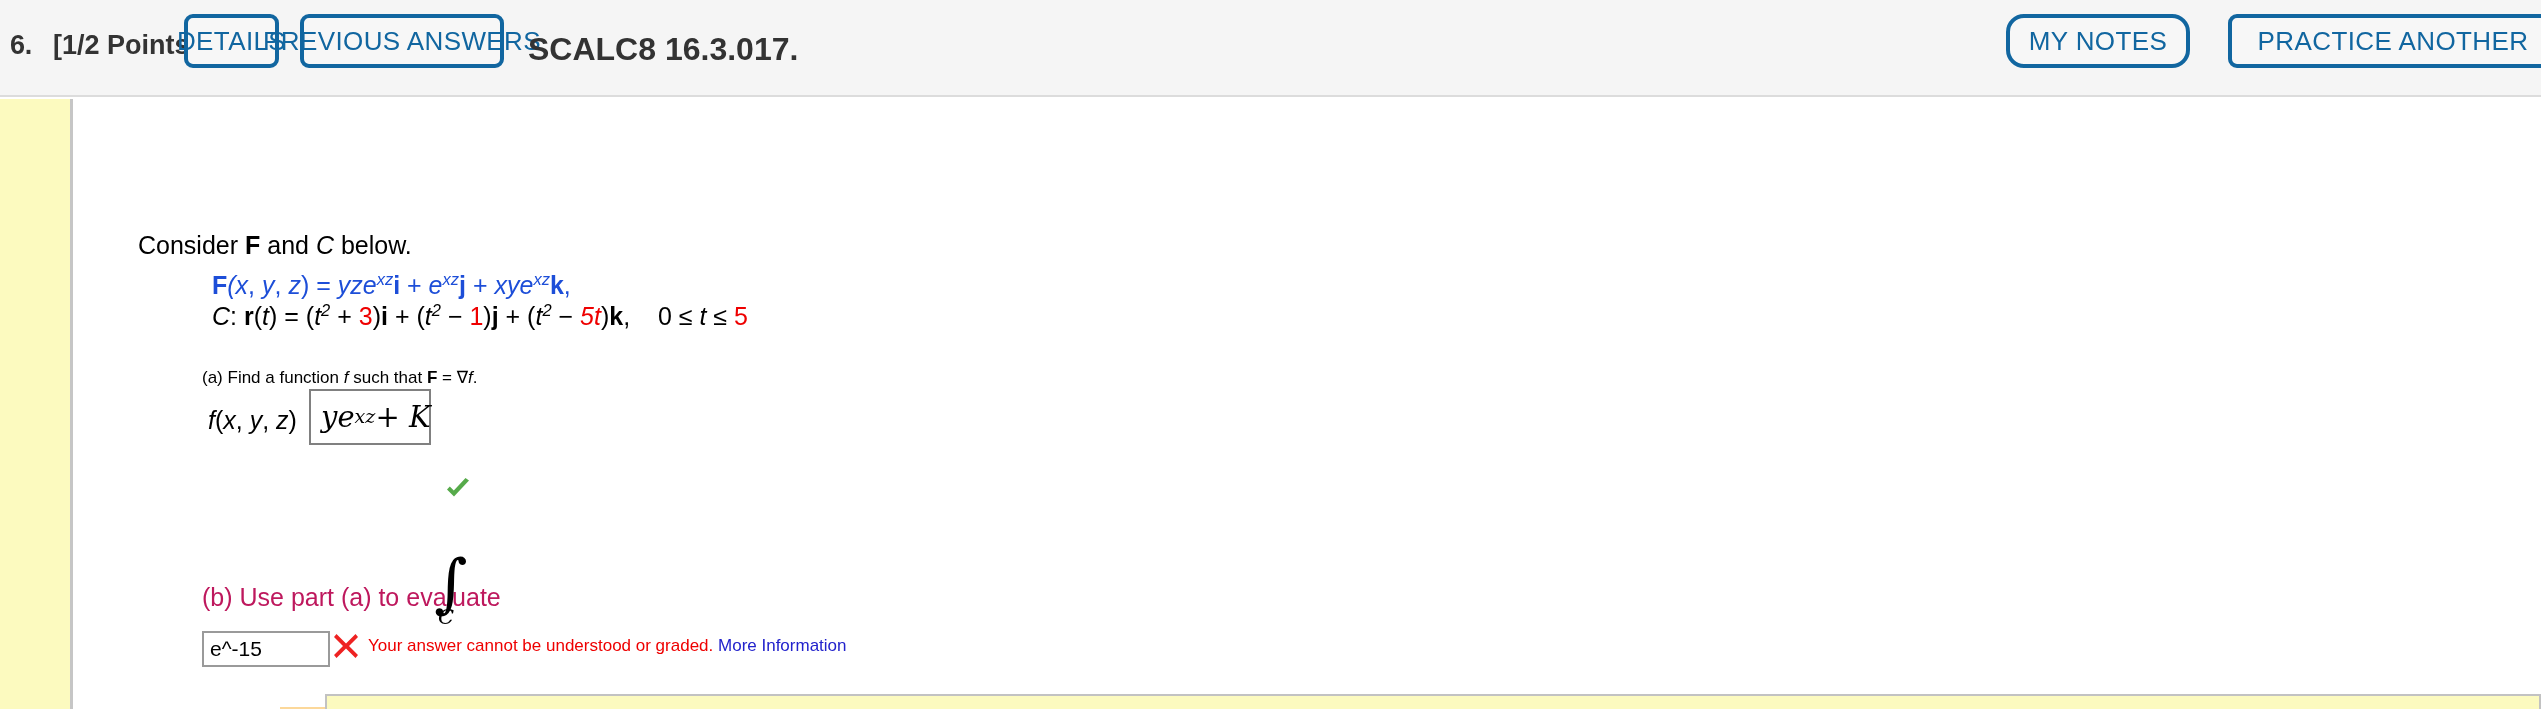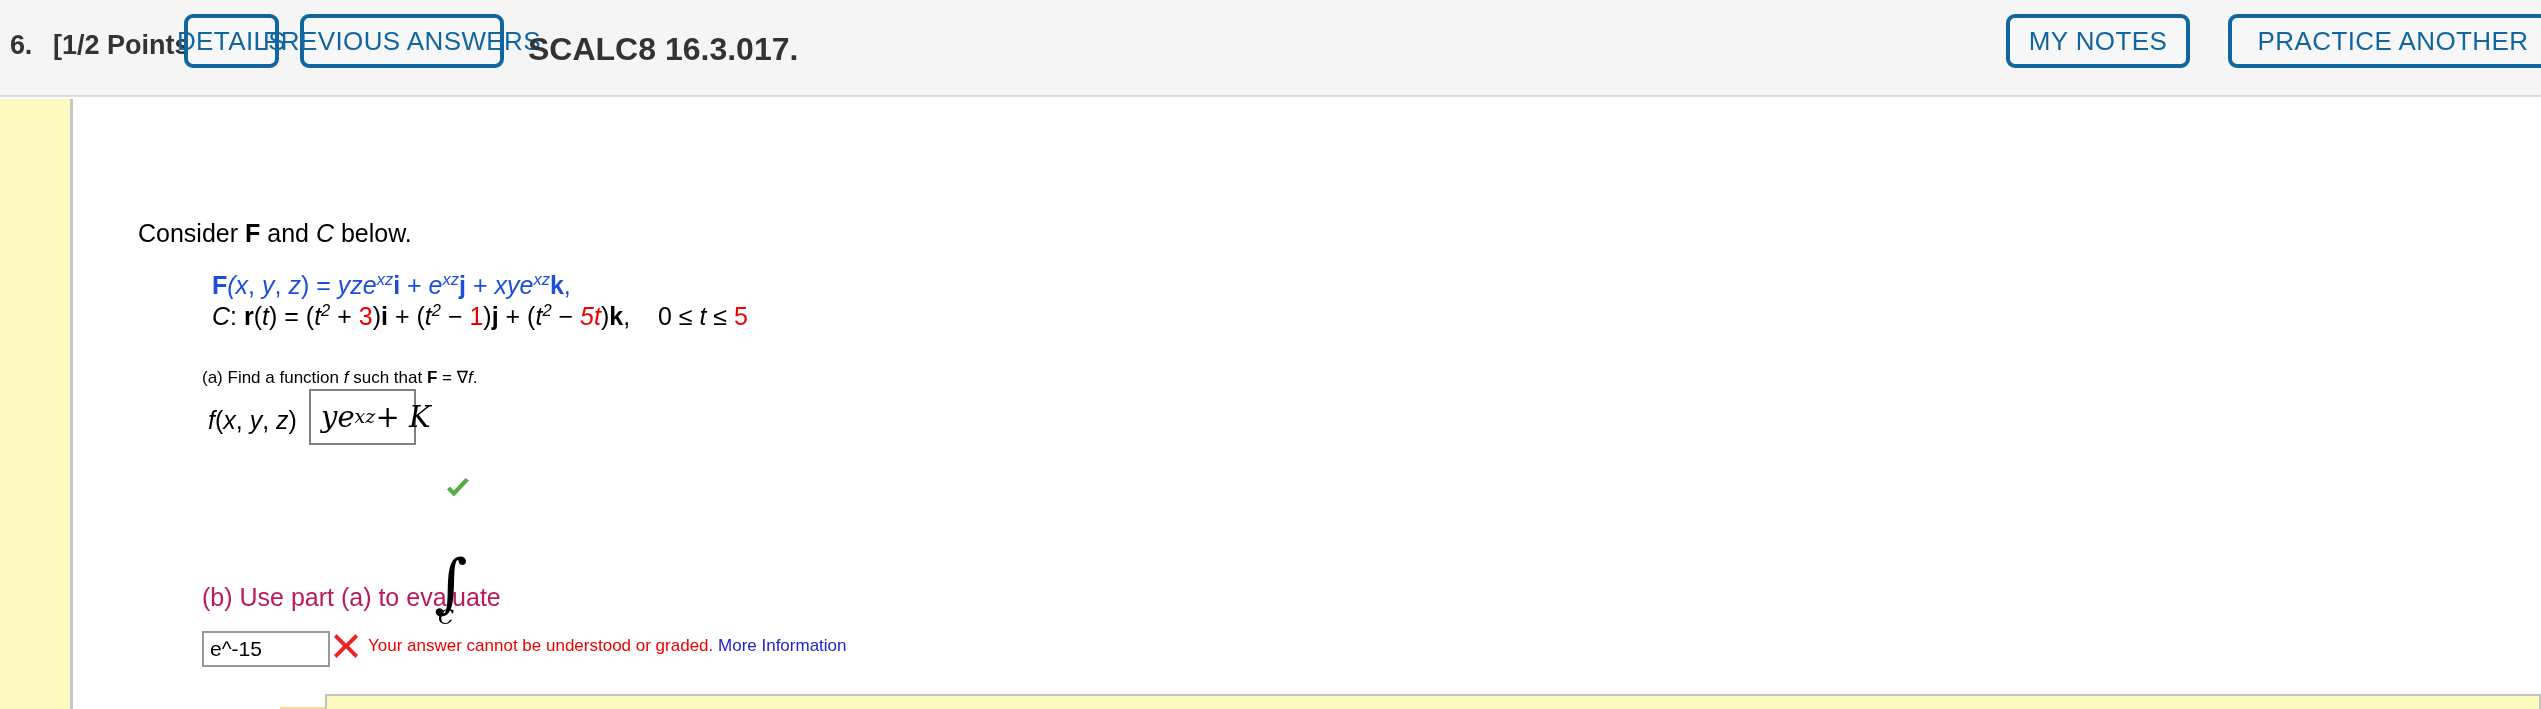--- a/index.html
+++ b/index.html
@@ -63,21 +63,21 @@
   #btn-details { left: 184px; width: 95px; }
   #btn-previous-answers { left: 300px; width: 204px; }
   #module-code {
     position: absolute;
     left: 528px; top: 31px;
     font-size: 32px;
     font-weight: bold;
     color: #333333;
     white-space: nowrap;
   }
-  #btn-my-notes { left: 2006px; width: 184px; }
+  #btn-my-notes { left: 2006px; width: 184px; border-radius: 18px; }
   #btn-practice-another { left: 2228px; width: 330px; }
 
   
   #left-rail {
     position: absolute;
     left: 0; top: 99px;
     width: 73px; height: 610px;
     background: #fcfabf;
     border-right: 3px solid #c6c6c6;
     box-sizing: border-box;
@@ -87,21 +87,21 @@
   #content {
     position: absolute;
     left: 76px; top: 99px;
     width: 2465px; height: 610px;
     background: #ffffff;
   }
   sup { font-size: 0.66em; vertical-align: super; line-height: 0; }
 
   #prompt-consider {
     position: absolute;
-    left: 62px; top: 120px;
+    left: 62px; top: 132px;
     font-size: 25px;
     color: #000;
     white-space: nowrap;
   }
   .italic { font-style: italic; }
   .bold { font-weight: bold; }
   .red { color: #ee0000; }
 
   #field-F {
     position: absolute;
@@ -130,21 +130,21 @@
   #part-a-label {
     position: absolute;
     left: 132px; top: 307px;
     font-size: 25px;
     color: #000;
     white-space: nowrap;
   }
   #answer-a-box {
     position: absolute;
     left: 233px; top: 290px;
-    width: 107px; height: 56px;
+    width: 122px; height: 56px;
     background: #ffffff;
     border: 2px solid #808080;
     box-sizing: border-box;
     font-family: "DejaVu Serif", "Liberation Serif", serif;
     font-style: italic;
     font-size: 29px;
     color: #000;
     display: flex;
     align-items: center;
     padding-left: 10px;

